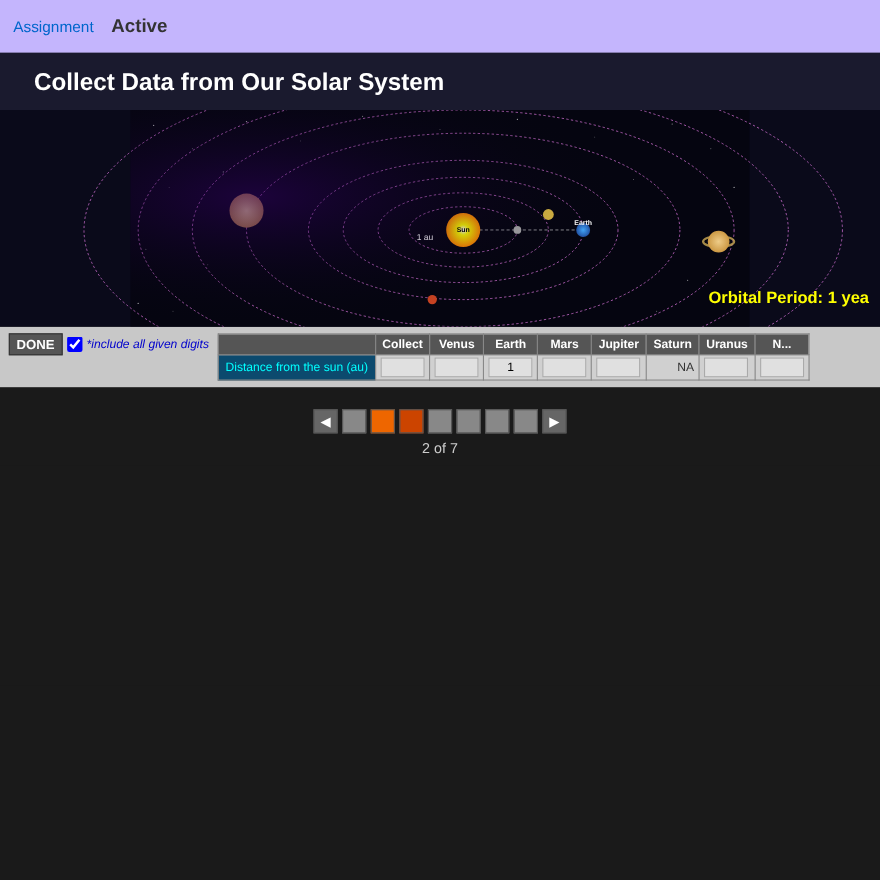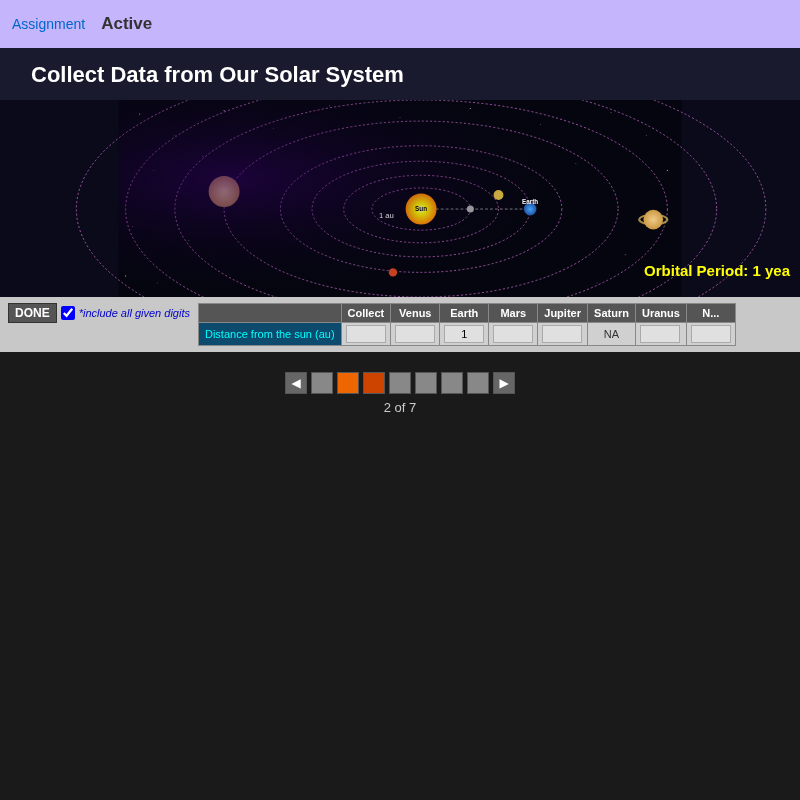--- a/index.html
+++ b/index.html
@@ -161,21 +161,21 @@
       width: 40px;
       height: 18px;
       background: #e0e0e0;
       border: 1px solid #aaa;
       font-size: 11px;
       text-align: center;
     }
 
     #data-table td.na-cell {
       background: #d0d0d0;
-      text-align: center;
+      text-align: right;
       color: #333;
       font-size: 11px;
     }
 
     
     #pagination {
       display: flex;
       flex-direction: column;
       align-items: center;
       justify-content: center;

